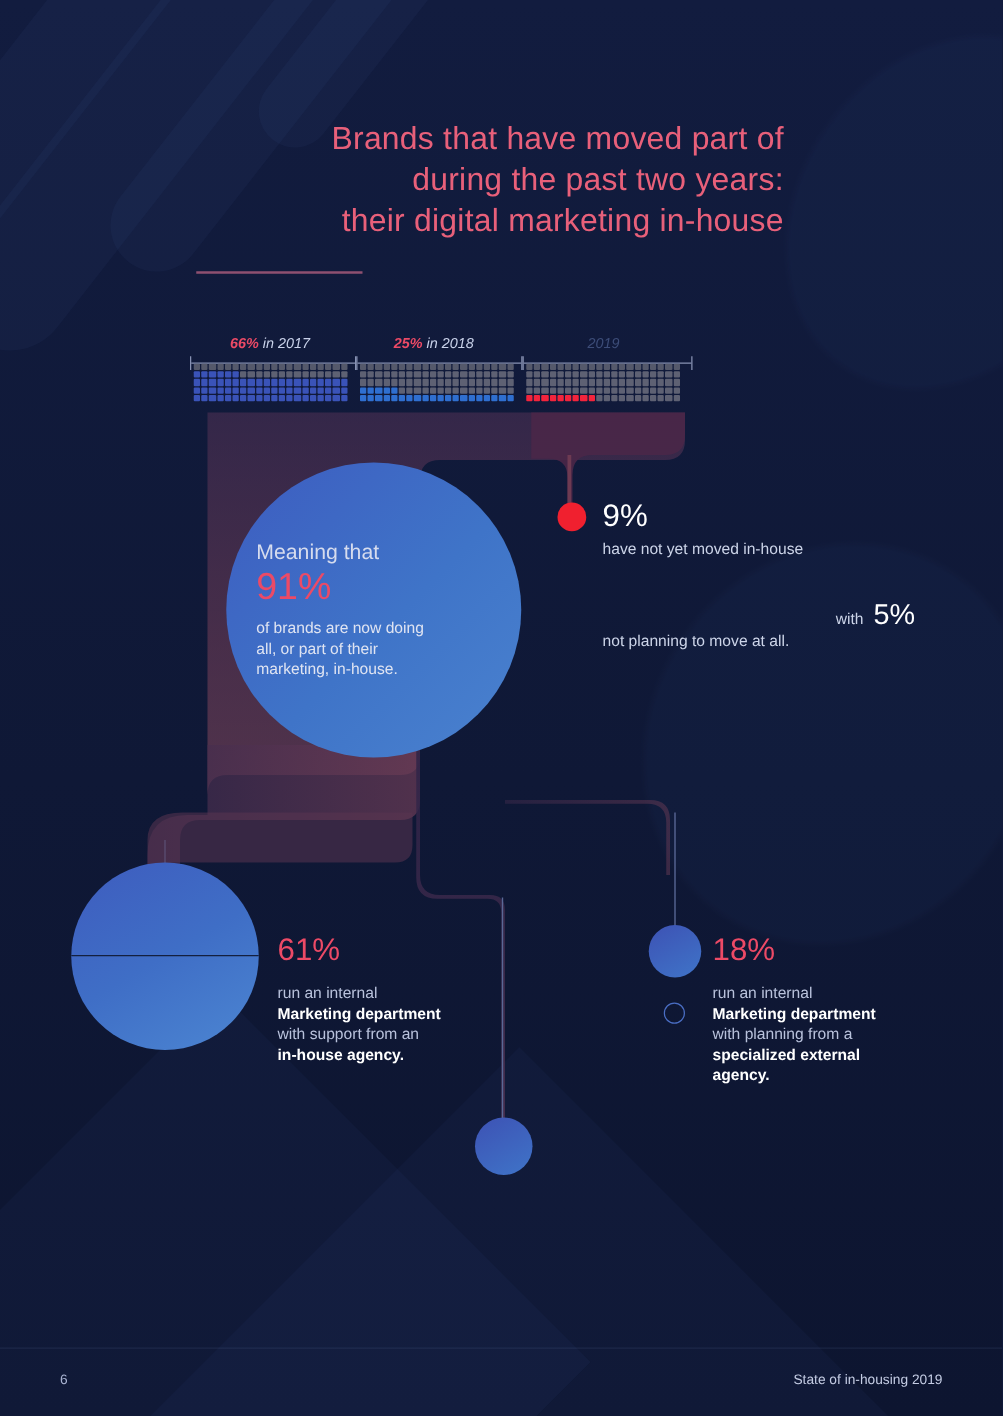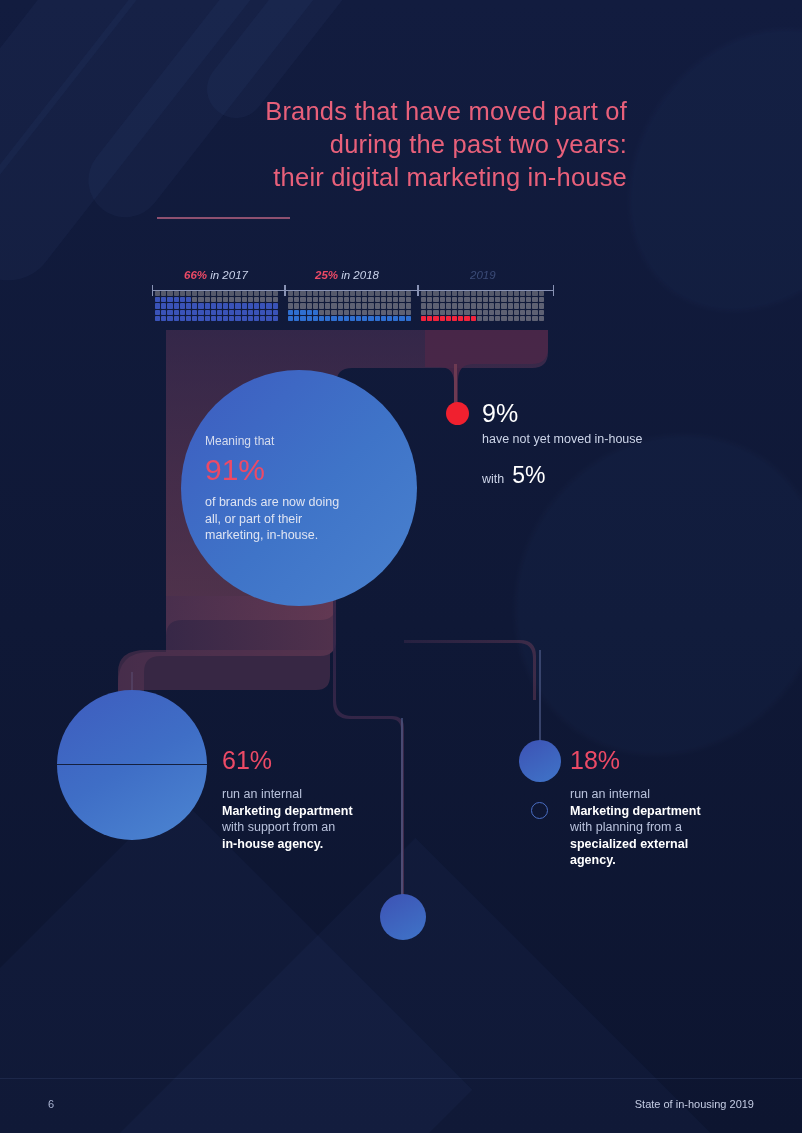--- a/index.html
+++ b/index.html
@@ -78,34 +78,34 @@
   .cell.red{background:#f3243c;}
   .cell.dim{background:#55596b;}
 
   
   .big-circle{
     position:absolute;left:181px;top:370px;width:236px;height:236px;
     border-radius:50%;
     background:linear-gradient(135deg,#3d5cc0 0%,#3f74c8 55%,#4a82cf 100%);
   }
   .bc-inner{position:absolute;left:24px;top:63px;width:180px;}
-  .bc-lead{font-size:12px;color:#d6dcee;line-height:17px;}
+  .bc-lead{font-size:17px;color:#d6dcee;line-height:17px;}
   .bc-num{font-size:30px;color:#ec4a66;font-weight:400;line-height:38px;
           margin:1px 0 5px;}
   .bc-body{font-size:12.5px;color:#dfe4f2;line-height:16.5px;}
 
   
   .dot-red{
     position:absolute;left:446px;top:402px;width:23px;height:23px;
     border-radius:50%;background:#f0202f;
   }
   .cal9{position:absolute;left:482px;top:398px;width:250px;}
   .cal9 .num{font-size:25px;color:#ffffff;line-height:30px;font-weight:400;}
   .cal9 .sub{font-size:12.5px;color:#ccd4e8;line-height:17px;margin-top:3px;}
-  .cal9 .with-row{margin-top:14px;display:flex;align-items:baseline;gap:8px;}
+  .cal9 .with-row{margin-top:30px;display:flex;align-items:baseline;gap:8px;justify-content:flex-end;}
   .cal9 .with-lab{font-size:12.5px;color:#ccd4e8;}
   .cal9 .with-num{font-size:23px;color:#ffffff;line-height:26px;}
   .cal9 .sub2{font-size:12.5px;color:#ccd4e8;line-height:17px;margin-top:1px;}
 
   
   .circle61{
     position:absolute;left:57px;top:690px;width:150px;height:150px;
     border-radius:50%;
     background:linear-gradient(150deg,#3e5cbe 0%,#3f6ec6 50%,#4c86d2 100%);
   }
@@ -549,20 +549,21 @@
   </div>
 
   <div class="dot-red"></div>
   <div class="cal9">
     <div class="num">9%</div>
     <div class="sub">have not yet moved in-house</div>
     <div class="with-row">
       <span class="with-lab">with</span>
       <span class="with-num">5%</span>
     </div>
+    <div class="sub2">not planning to move at all.</div>
   </div>
 
   <div class="circle61"></div>
   <div class="blk61">
     <div class="num-head">61%</div>
     <div class="desc">
       <div>run an internal</div>
       <div><b>Marketing department</b></div>
       <div>with support from an</div>
       <div><b>in-house agency.</b></div>

